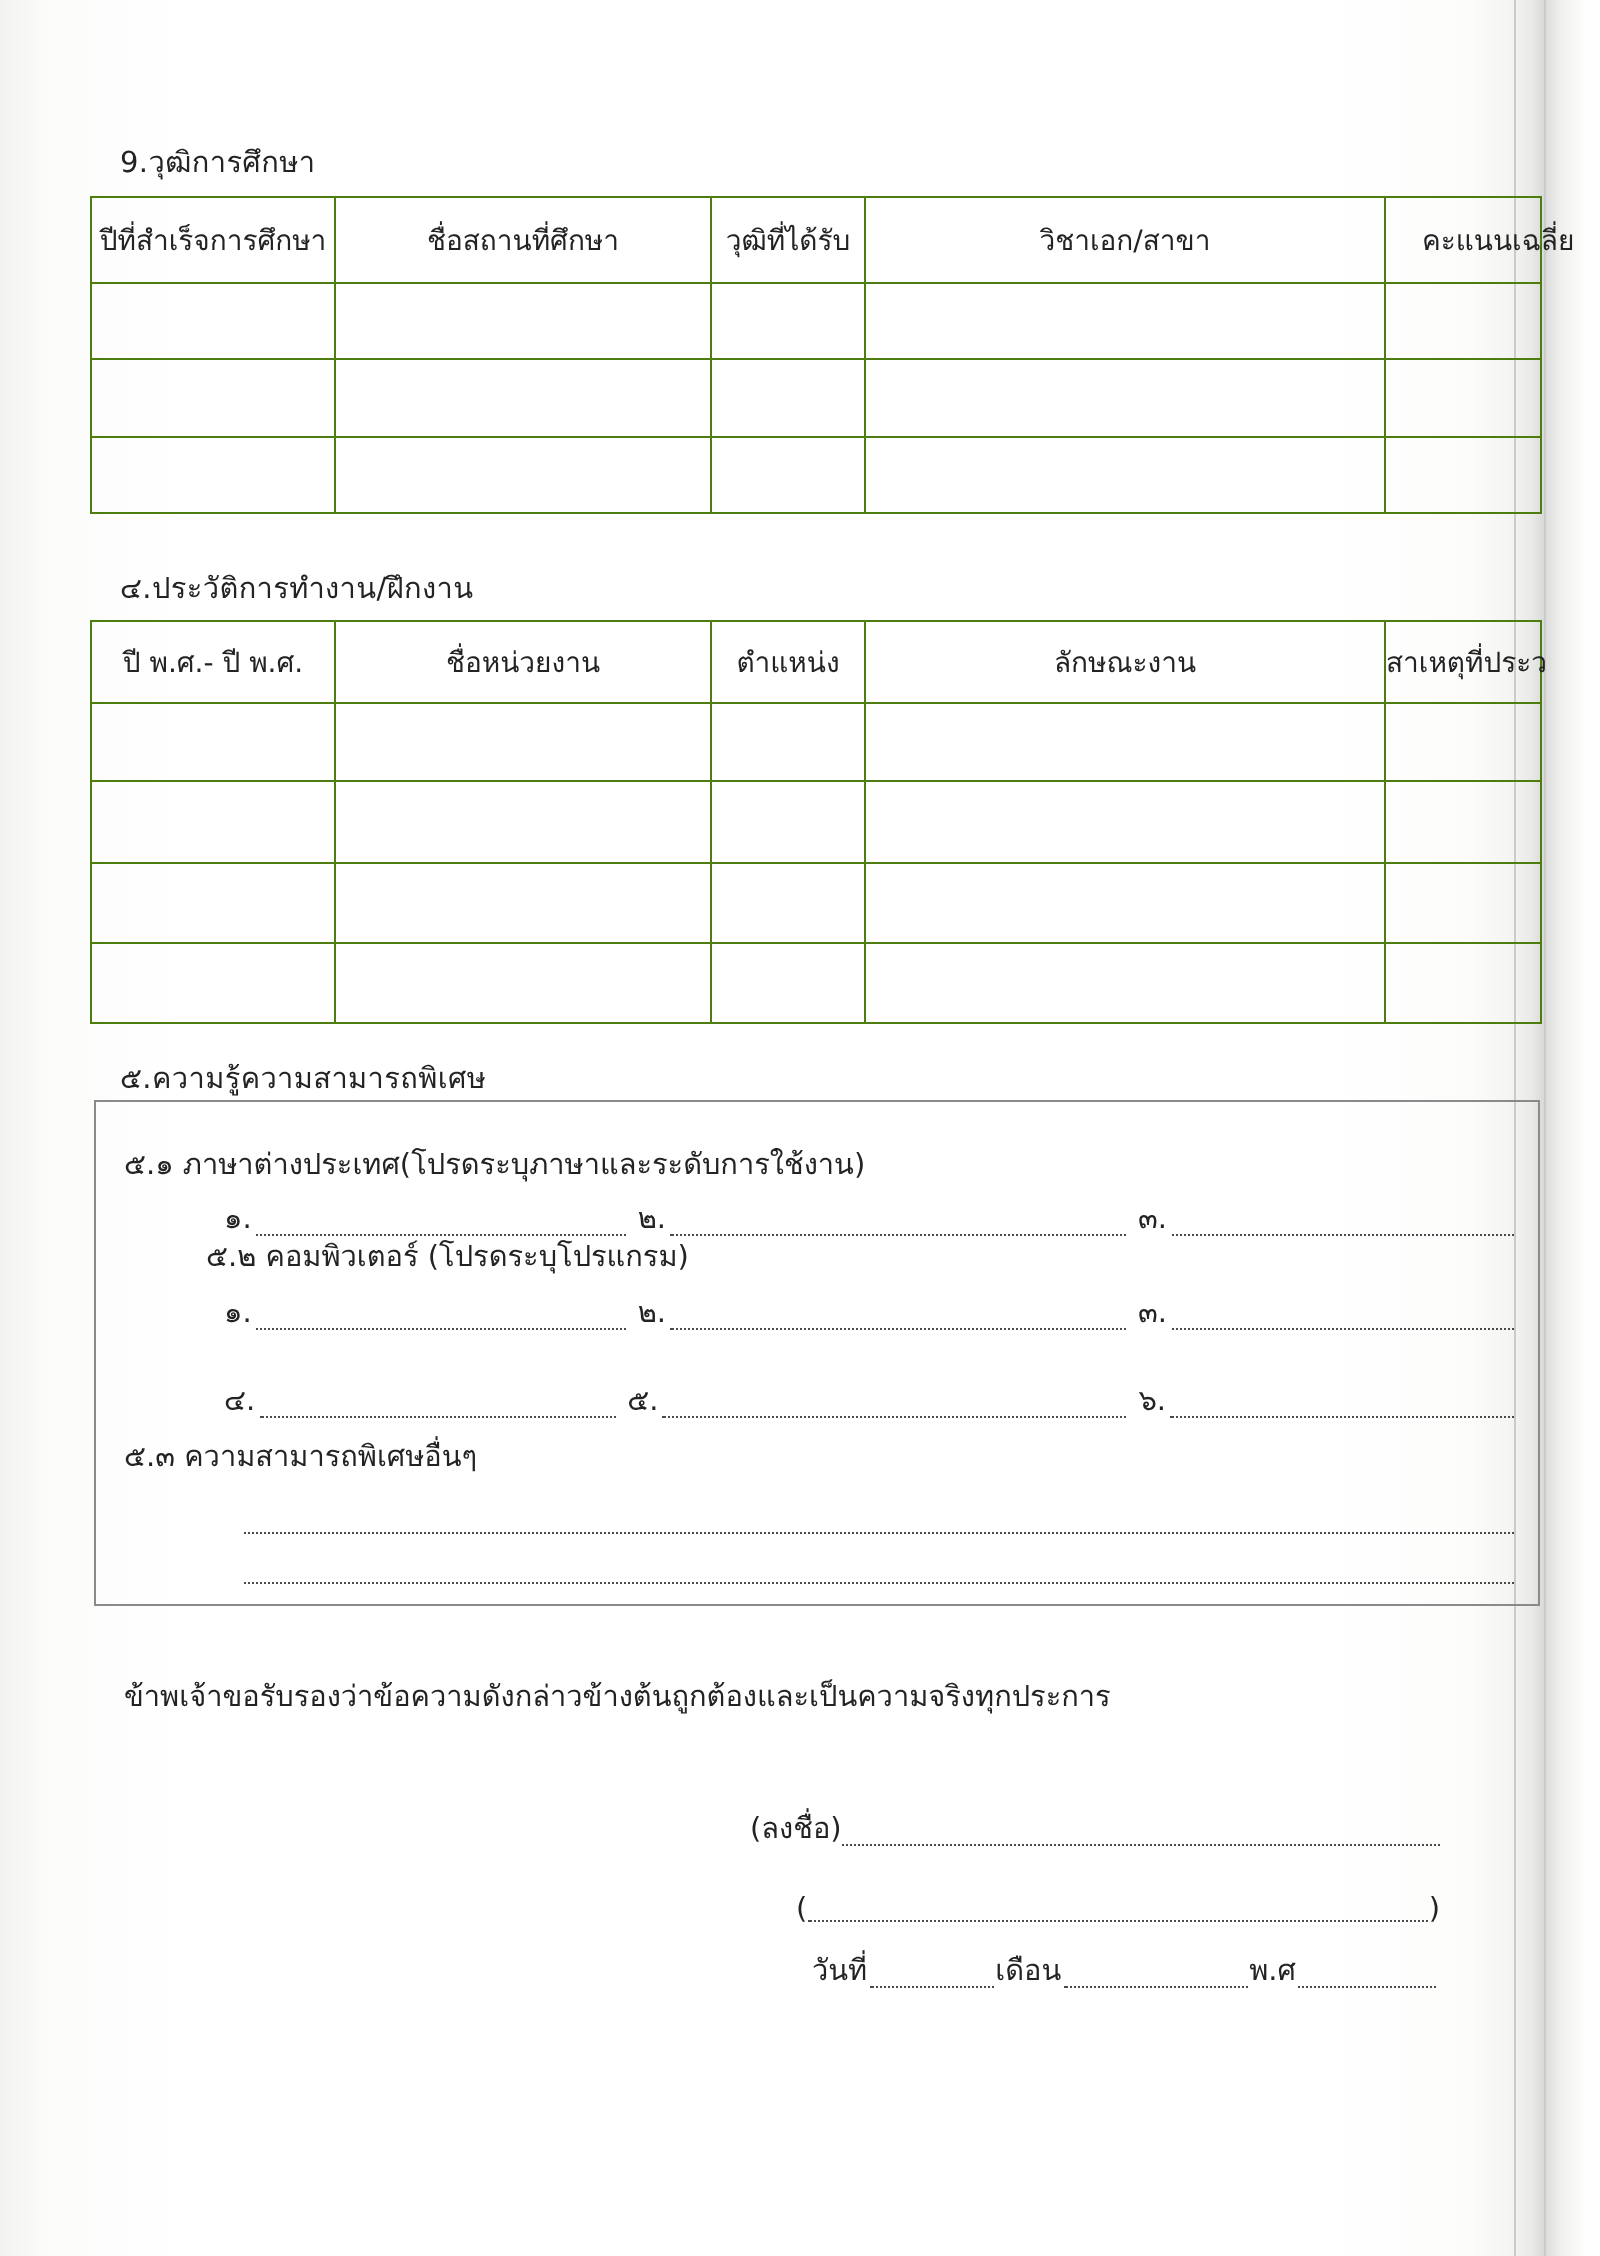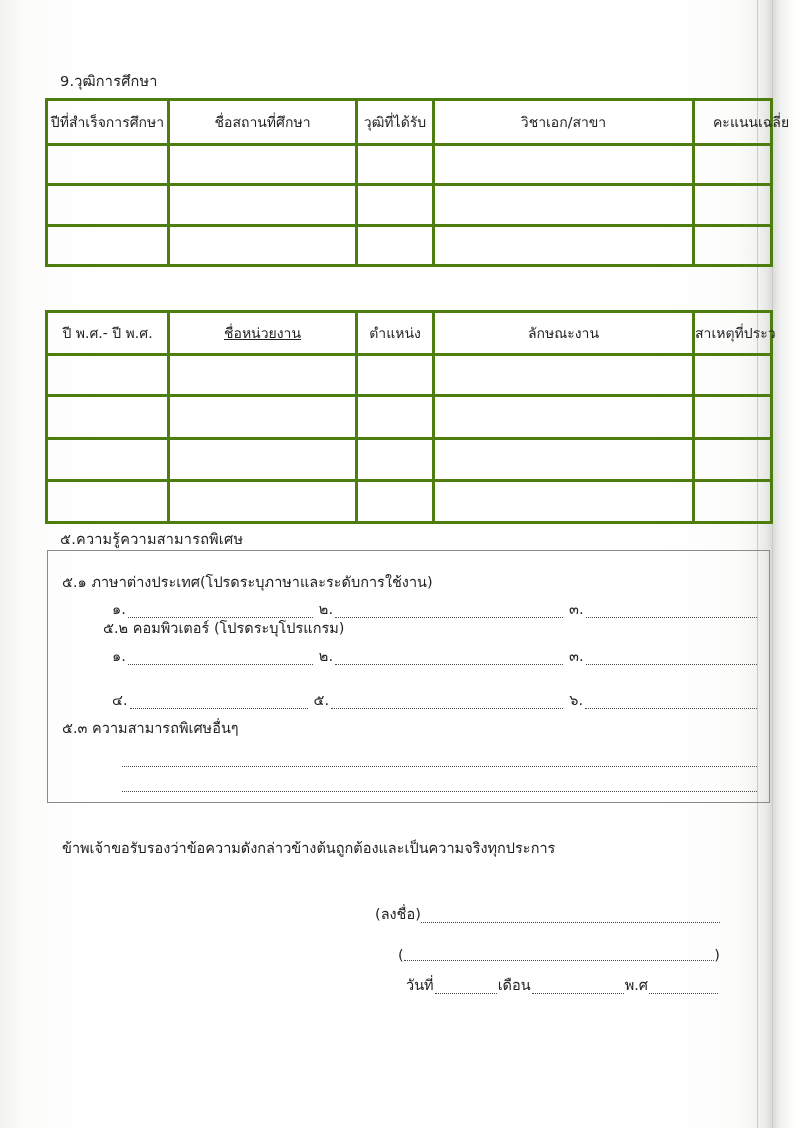--- a/index.html
+++ b/index.html
@@ -51,21 +51,21 @@
     white-space: nowrap;
   }
 
   
   .form-table {
     position: absolute;
     border-collapse: collapse;
     table-layout: fixed;
   }
   .form-table td, .form-table th {
-    border: 3px solid #4d7c0f;
+    border: 1px solid #4d7c0f;
     padding: 0;
     font-weight: normal;
   }
   .form-table th {
     font-size: 14px;
     color: #232323;
     text-align: center;
     vertical-align: middle;
     white-space: nowrap;
   }
@@ -173,33 +173,34 @@
         <tr>
           <td class="cell-empty" style="height:37px;"></td>
           <td class="cell-empty"></td>
           <td class="cell-empty"></td>
           <td class="cell-empty"></td>
           <td class="cell-empty"></td>
         </tr>
       </tbody>
     </table>
 
+    <div class="section-heading" style="left:60px; top:282px;">๔.ประวัติการทำงาน/ฝึกงาน</div>
 
     <table class="form-table" style="left:45px; top:310px; width:725px;">
       <colgroup>
         <col style="width:122px">
         <col style="width:188px">
         <col style="width:77px">
         <col style="width:260px">
         <col style="width:78px">
       </colgroup>
       <thead>
         <tr>
           <th style="height:40px;">ปี พ.ศ.- ปี พ.ศ.</th>
-          <th style="height:40px;text-decoration:underline;">ชื่อหน่วยงาน</th>
+          <th style="height:40px;">ชื่อหน่วยงาน</th>
           <th style="height:40px;">ตำแหน่ง</th>
           <th style="height:40px;">ลักษณะงาน</th>
           <th style="height:40px;">สาเหตุที่ประว</th>
         </tr>
       </thead>
       <tbody>
         <tr>
           <td class="cell-empty" style="height:38px;"></td>
           <td class="cell-empty"></td>
           <td class="cell-empty"></td>

